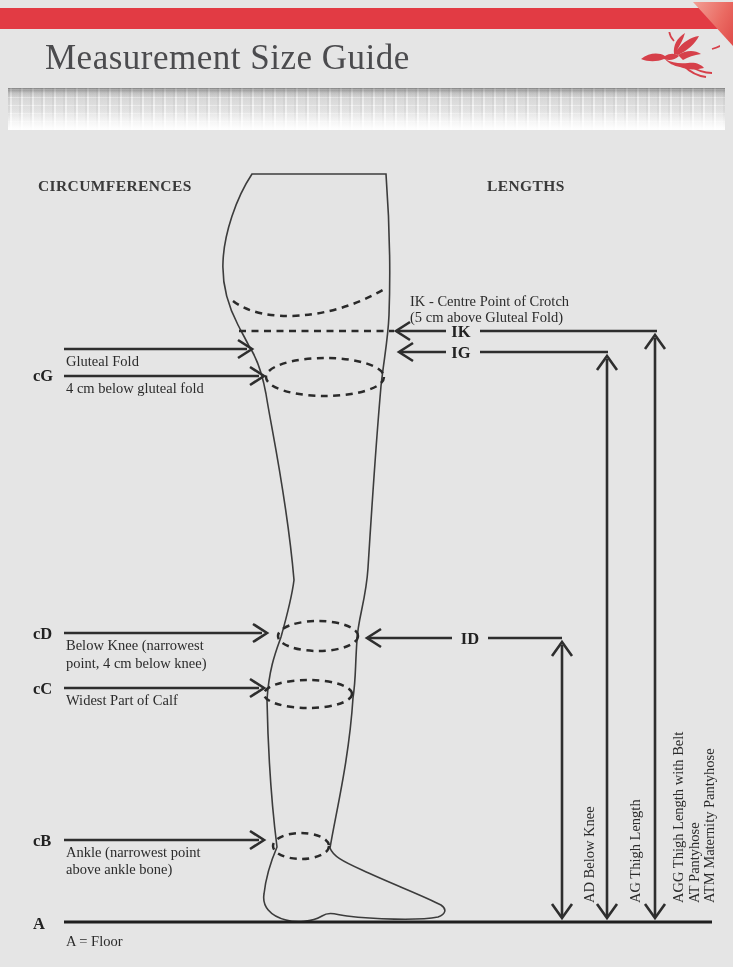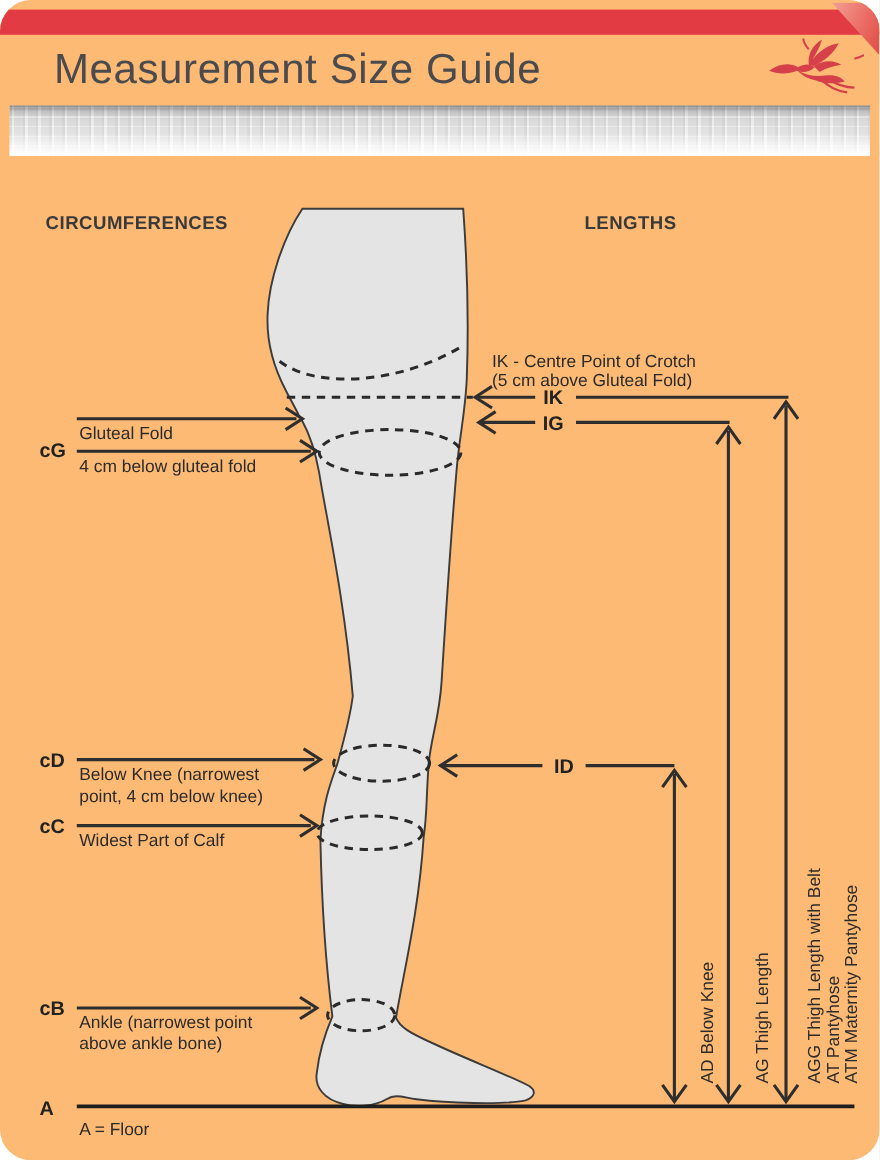--- a/index.html
+++ b/index.html
@@ -1,17 +1,17 @@
 <!DOCTYPE html>
 <html><head>
 <meta charset="utf-8">
 <style>
   html,body{margin:0;padding:0;background:#ffffff;}
-  #page{position:relative;width:733px;height:967px;background:#fdba74;overflow:hidden;
-        font-family:Liberation Sans, sans-serif;border-radius:26px;}
+  #page{position:relative;width:733px;height:967px;background:#e5e5e5;overflow:hidden;
+        font-family:Liberation Serif, serif;}
   
   .red-bar{position:absolute;left:0;top:8px;width:733px;height:21px;background:#e23b44;}
   .fold-corner{position:absolute;right:0;top:2px;width:40px;height:44px;
         background:linear-gradient(115deg,#f2a096 0%,#ea6a62 60%,#df4b49 100%);
         clip-path:polygon(0 0,100% 0,100% 100%);}
   .title{position:absolute;left:45px;top:38px;font-size:35px;font-weight:300;
         color:#4b4b4e;letter-spacing:.5px;white-space:nowrap;}
   .logo{position:absolute;left:638px;top:32px;width:82px;height:56px;}
   
   .band{position:absolute;left:8px;right:8px;top:88px;height:42px;

